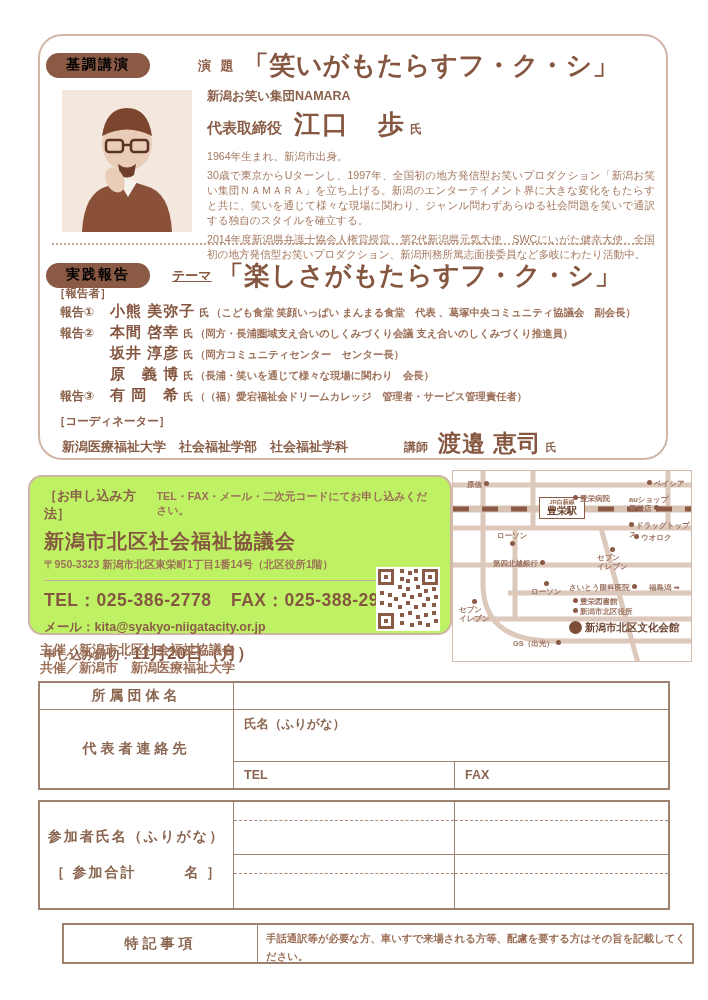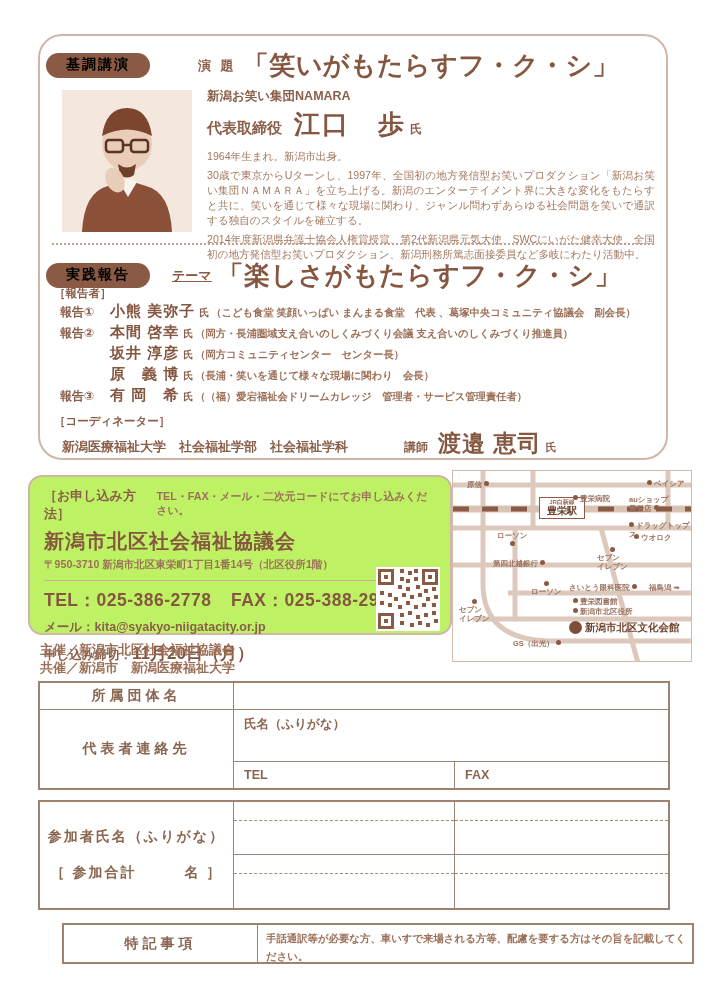--- a/index.html
+++ b/index.html
@@ -212,21 +212,21 @@
       <span class="coord-hon">氏</span>
     </div>
   </section>
 
   <section class="apply-box">
     <div class="ap-header">
       <span class="ap-bracket">［お申し込み方法］</span>
       <span class="ap-note">TEL・FAX・メール・二次元コードにてお申し込みください。</span>
     </div>
     <div class="ap-org">新潟市北区社会福祉協議会</div>
-    <div class="ap-addr">〒950-3710 新潟市北区東栄町1丁目1番14号（北区役所1階）</div>
+    <div class="ap-addr">〒950-3323 新潟市北区東栄町1丁目1番14号（北区役所1階）</div>
     <div class="ap-divider"></div>
     <div class="ap-telfax">
       <span>TEL：025-386-2778</span>
       <span>FAX：025-388-2914</span>
     </div>
     <div class="ap-mail">
       <span>メール：</span><span>kita@syakyo-niigatacity.or.jp</span>
     </div>
     <div class="ap-deadline">
       <span class="dl-label">申し込み締切：</span>

